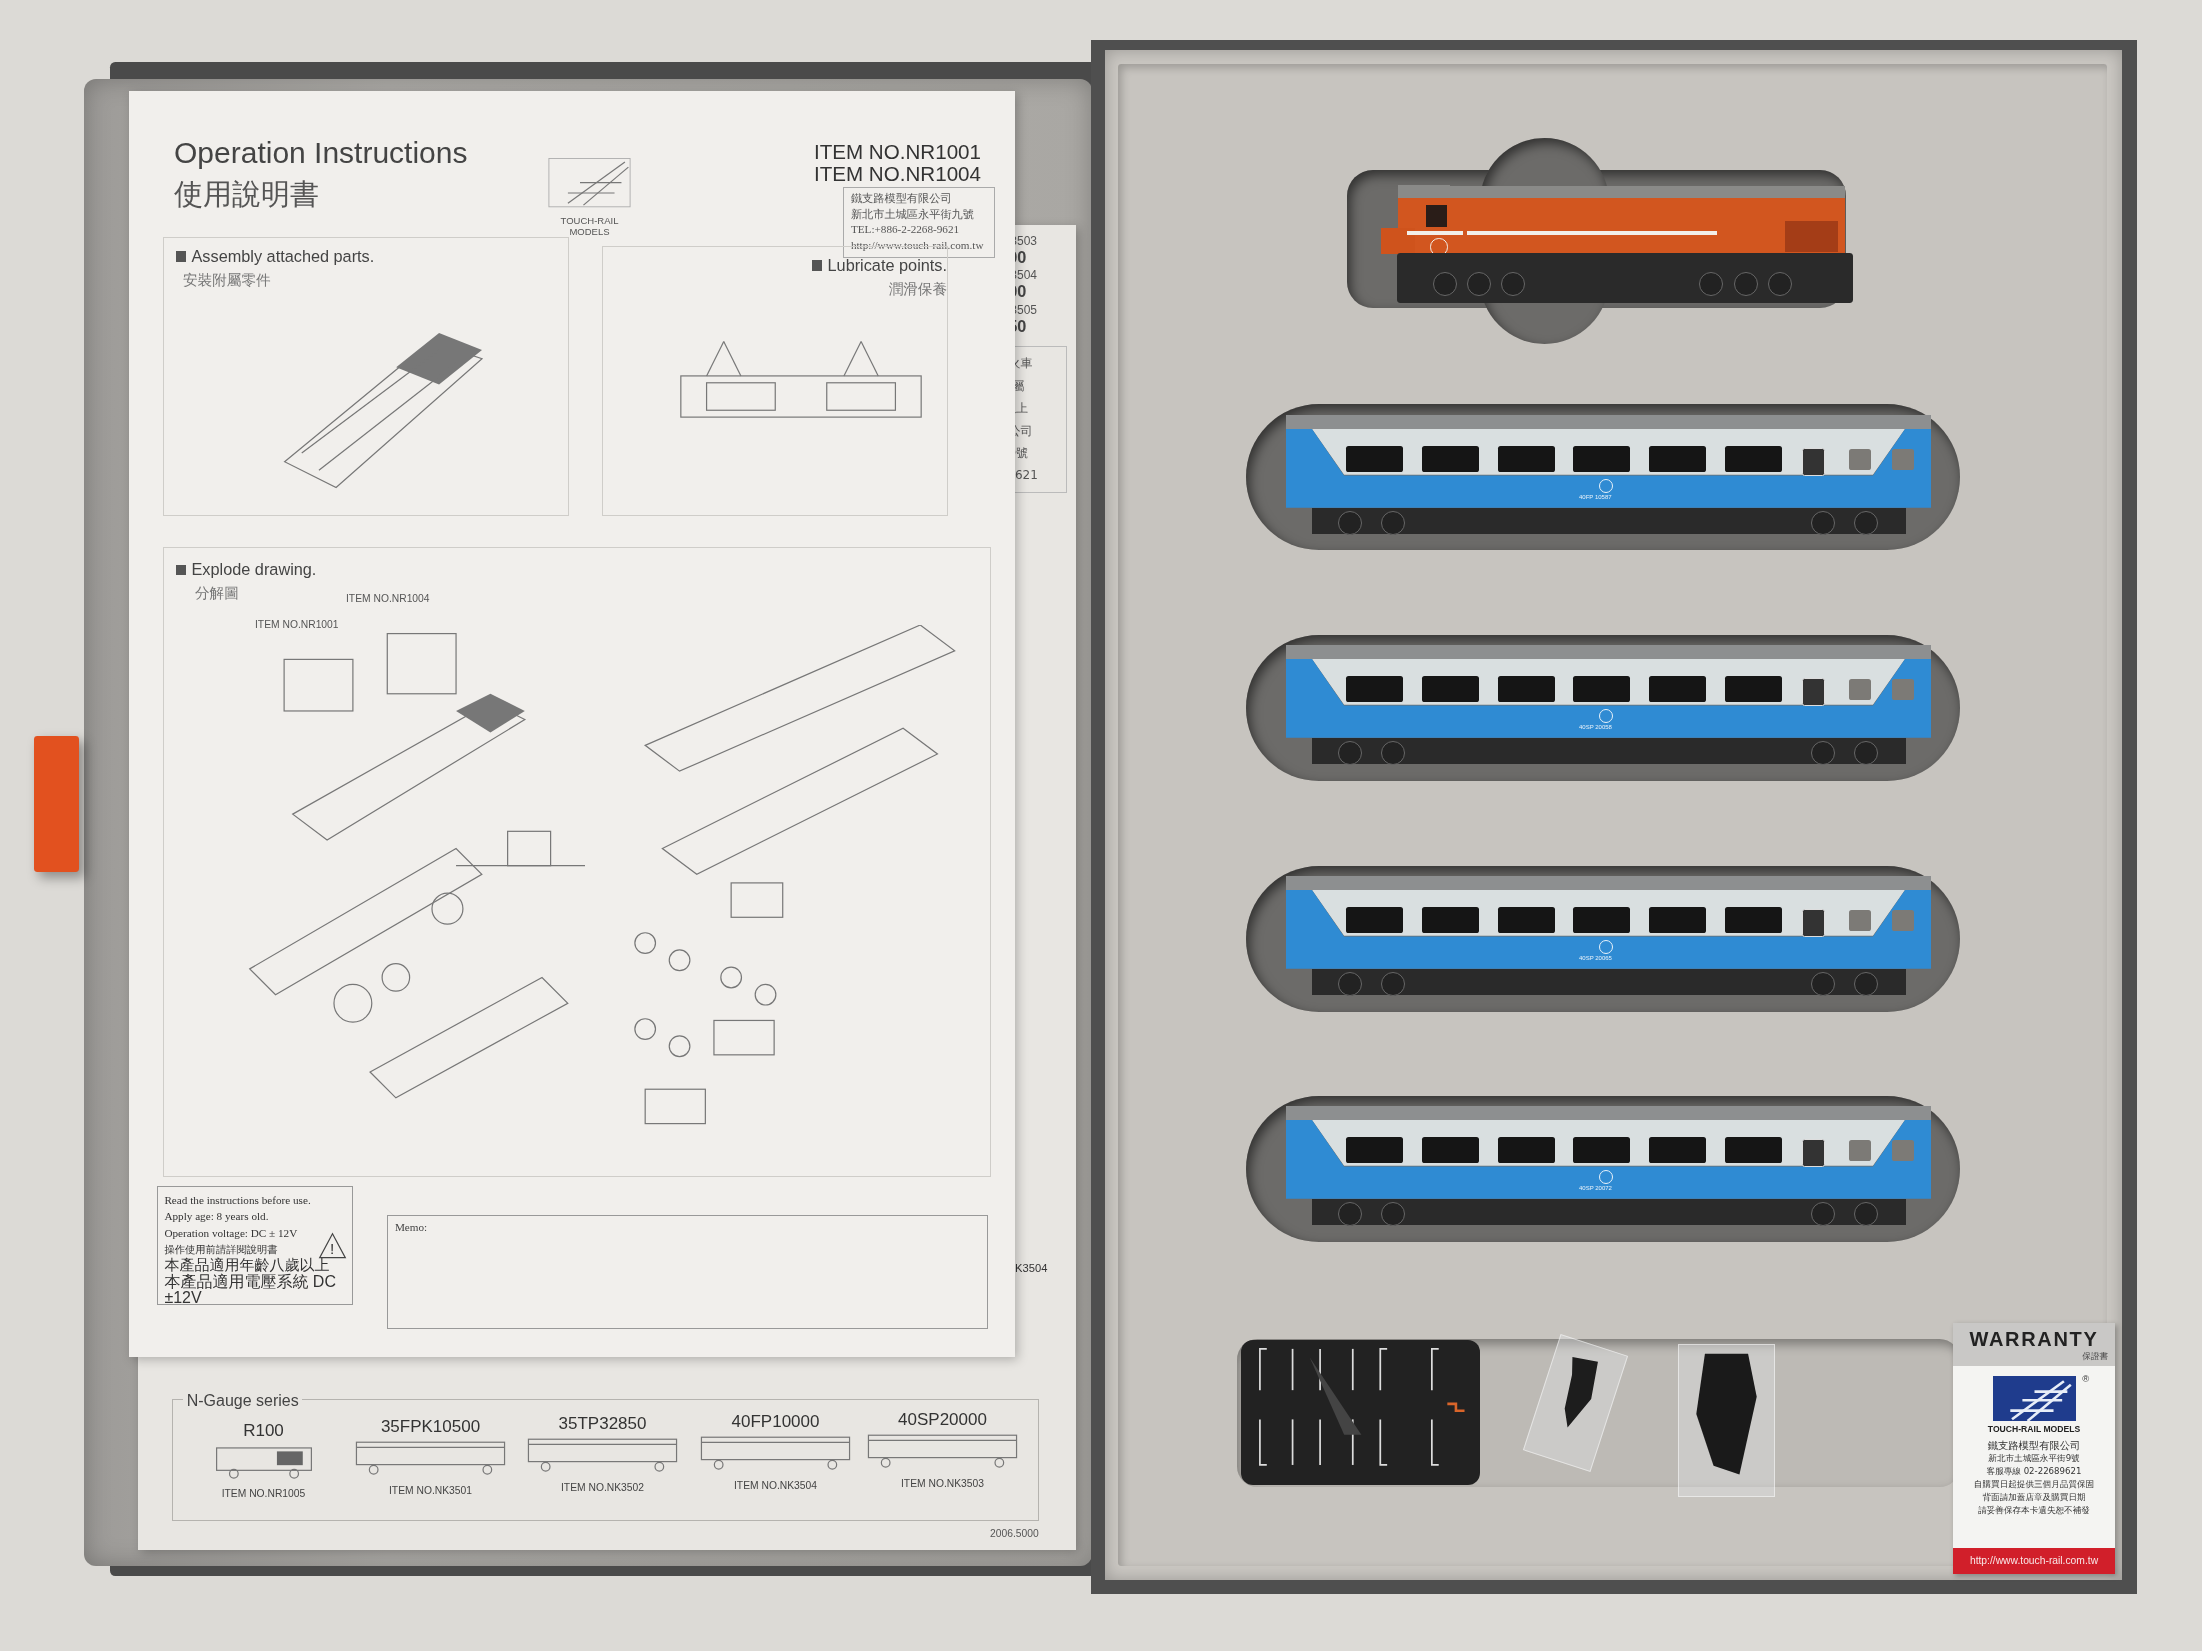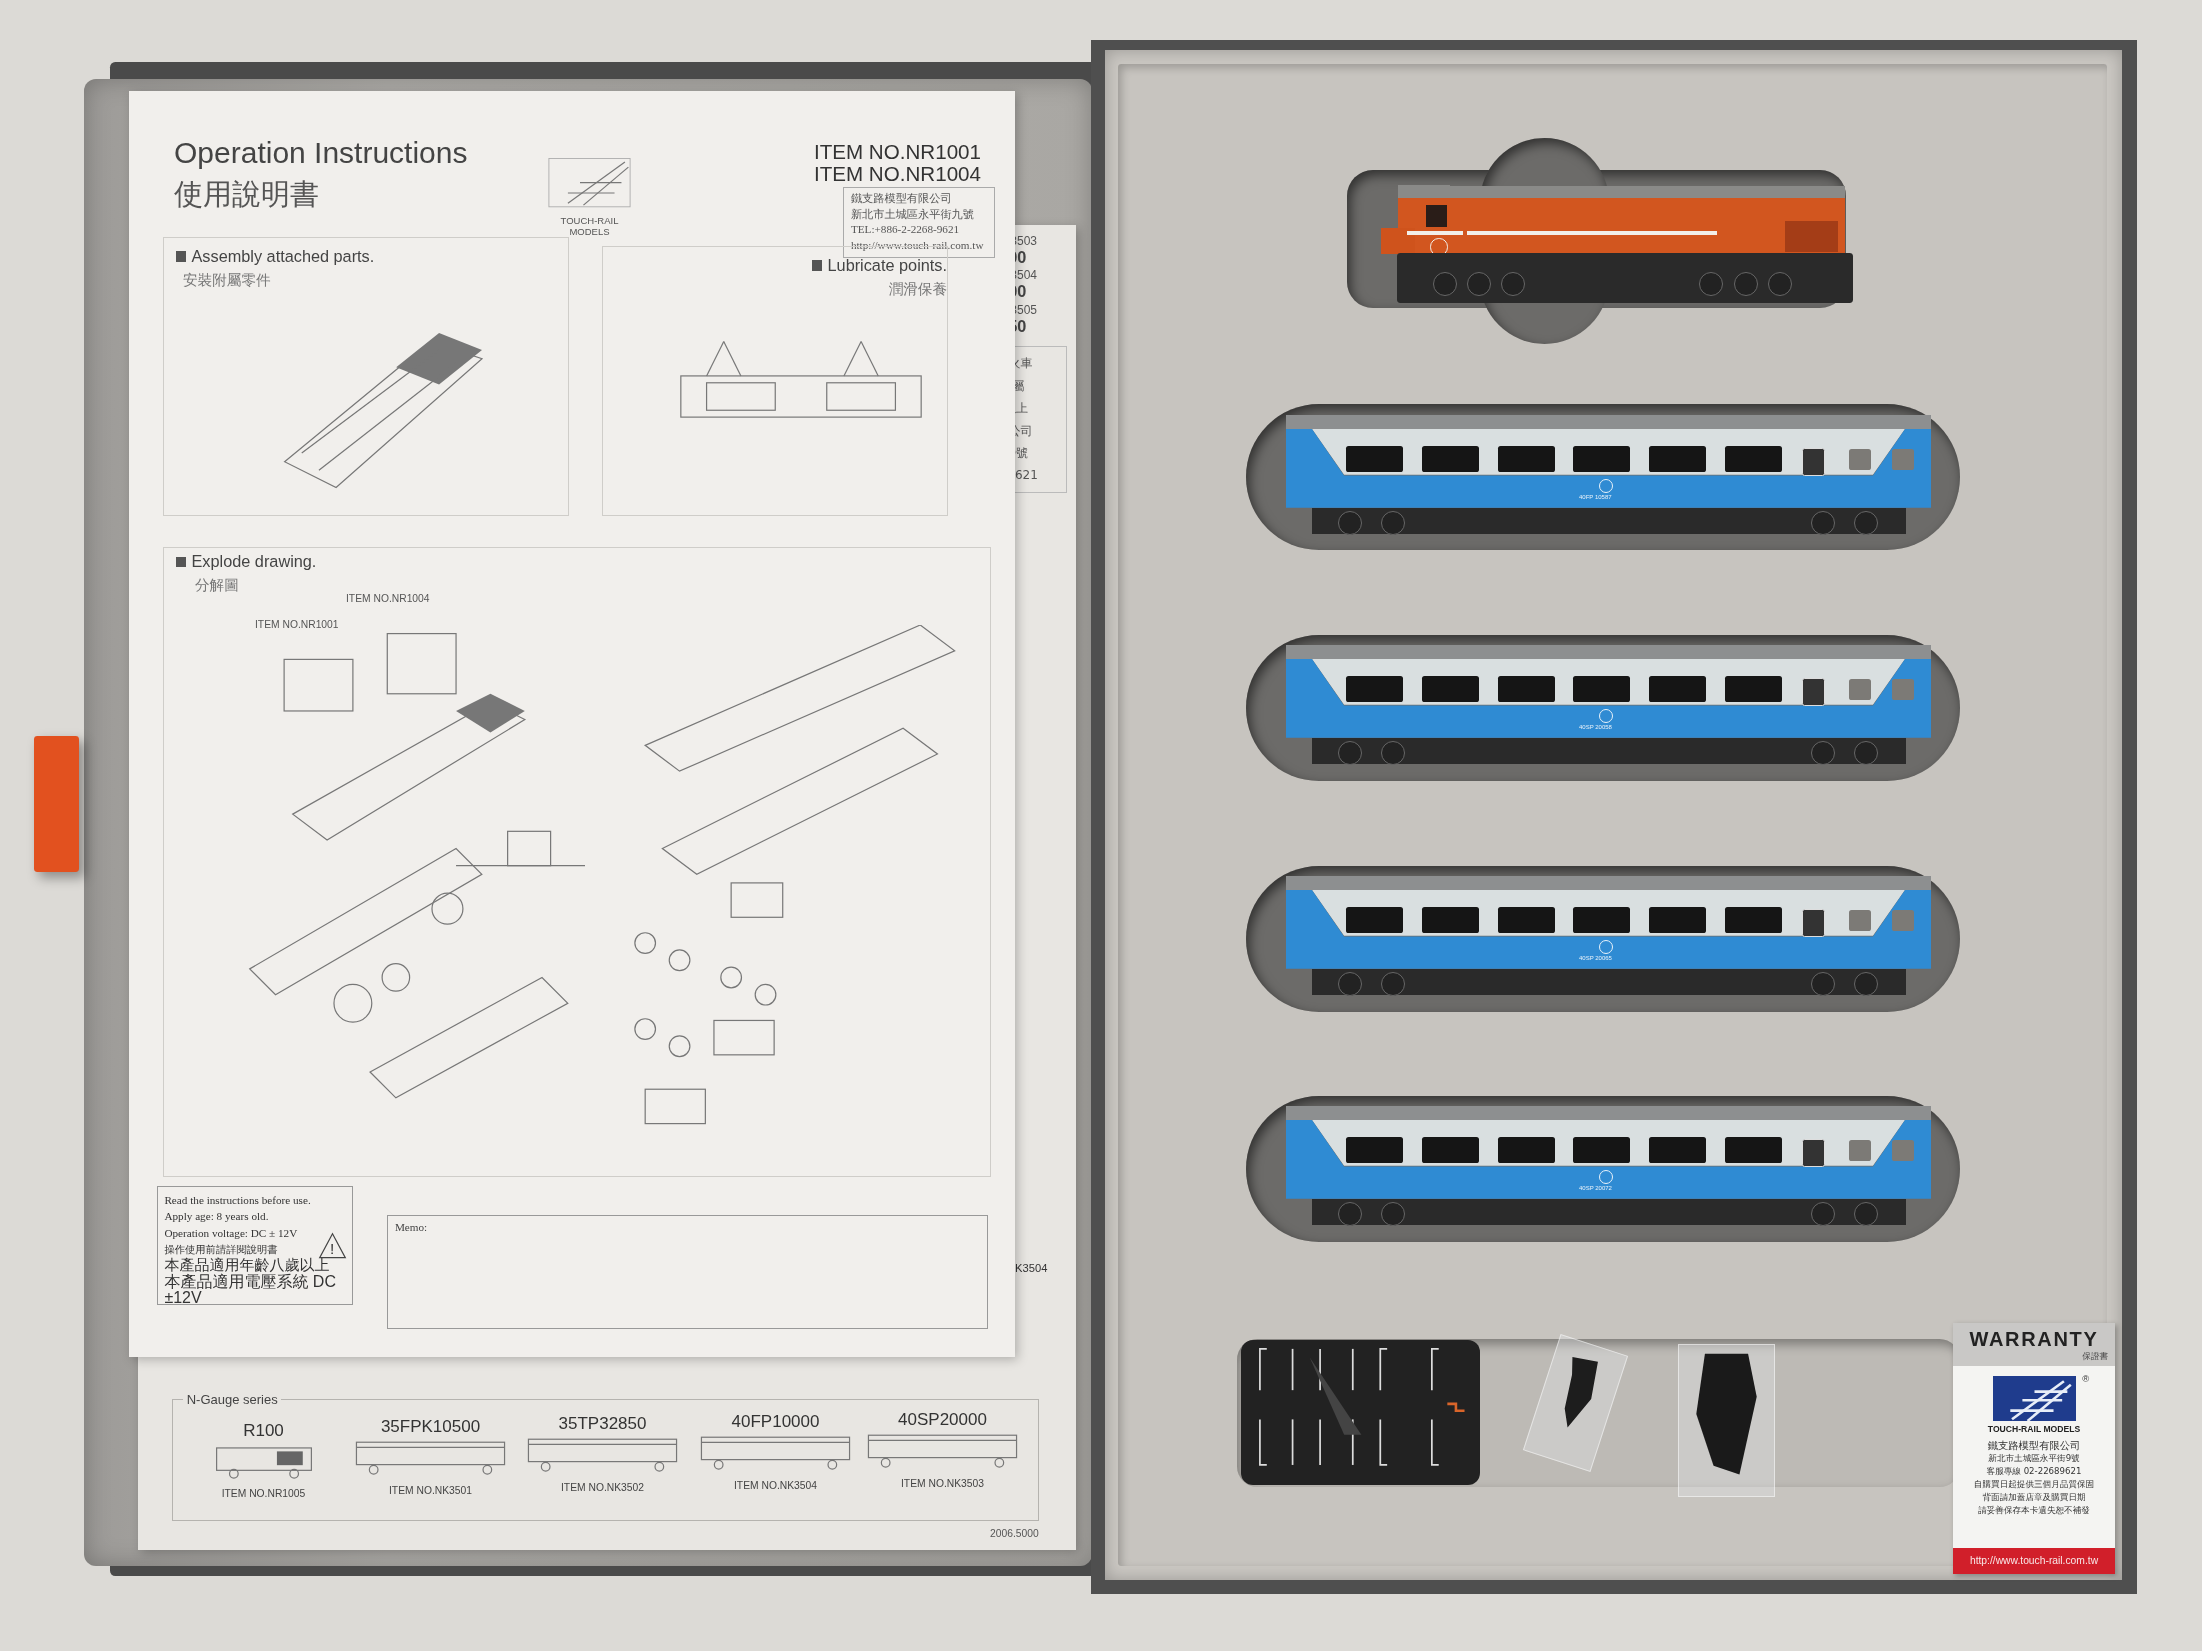--- a/index.html
+++ b/index.html
@@ -70,21 +70,21 @@
       <div>膠.金屬</div>
       <div>4歲以上</div>
       <div>有限公司</div>
       <div>平街9號</div>
       <div>2689621</div>
     </div>
   </div>
   <div class="abs" style="left:869px;top:1037px;font-size:11.2px;color:#333;">NK3504</div>
 
   <div class="abs series-box" style="left:34px;top:1174px;width:865px;height:120px;">
-    <div class="abs" style="left:10.3px;top:-7.7px;background:#e8e6e2;padding:0 3.4px;font-size:13px;color:#444;text-align:right;">N-Gauge series</div>
+    <div class="abs" style="left:10.3px;top:-7.7px;background:#e8e6e2;padding:0 3.4px;font-size:16px;color:#444;text-align:right;">N-Gauge series</div>
     <div class="series-item" style="left:26px;top:20.6px;width:129px;">
       <div class="series-name">R100</div>
       <svg width="112" height="38" viewBox="0 0 130 44">
           <rect x="10" y="8" width="110" height="26" class="line-art"></rect>
           <rect x="80" y="12" width="30" height="16" fill="#666"></rect>
           <circle cx="30" cy="38" r="5" class="line-art"></circle>
           <circle cx="100" cy="38" r="5" class="line-art"></circle>
         </svg>
       <div class="series-no">ITEM NO.NR1005</div>
     </div>
@@ -175,21 +175,21 @@
       <rect x="40" y="58" width="80" height="32" class="line-art"></rect>
       <rect x="180" y="58" width="80" height="32" class="line-art"></rect>
       <line x1="60" y1="10" x2="40" y2="50" class="line-art"></line>
         <line x1="60" y1="10" x2="80" y2="50" class="line-art"></line>
       <line x1="220" y1="10" x2="200" y2="50" class="line-art"></line>
         <line x1="220" y1="10" x2="240" y2="50" class="line-art"></line>
     </svg>
   </div>
 
   <div class="abs panel" style="left:34px;top:456px;width:826px;height:628px;">
-    <div style="margin:4px 0 0 12px;" class="sec-h">Explode drawing.</div>
+    <div style="margin:12px 0 0 12px;" class="sec-h">Explode drawing.</div>
     <div class="sec-c" style="margin-left:31px;">分解圖</div>
     <div class="abs small-label" style="left:182px;top:45px;">ITEM NO.NR1004</div>
     <div class="abs small-label" style="left:91px;top:71px;">ITEM NO.NR1001</div>
     <svg class="abs" style="left:34px;top:77px;" width="774" height="533" viewBox="0 0 900 620">
       <rect x="220" y="10" width="80" height="70" class="line-art"></rect>
       <rect x="100" y="40" width="80" height="60" class="line-art"></rect>
       <polygon points="110,220 340,90 380,110 150,250" class="line-art"></polygon>
       <polygon points="300,100 340,80 380,100 340,125" fill="#777"></polygon>
       <polygon points="60,400 300,260 330,290 90,430" class="line-art"></polygon>
       <polygon points="200,520 400,410 430,440 230,550" class="line-art"></polygon>

